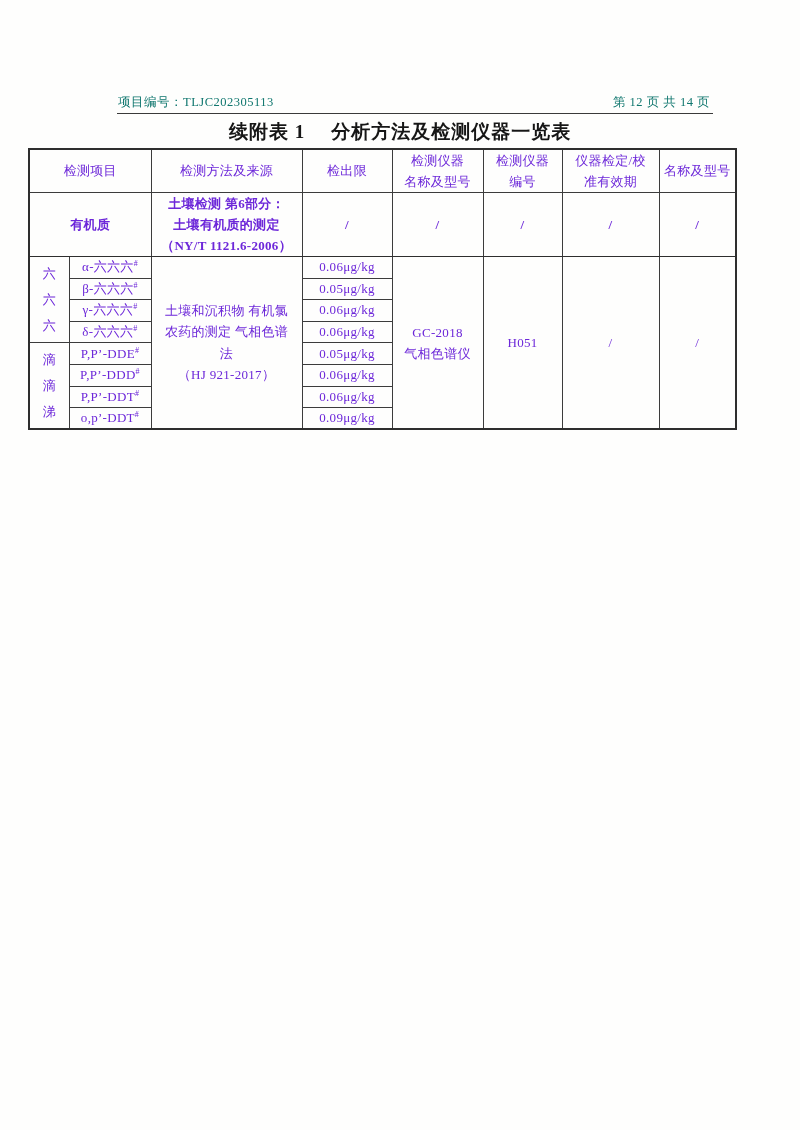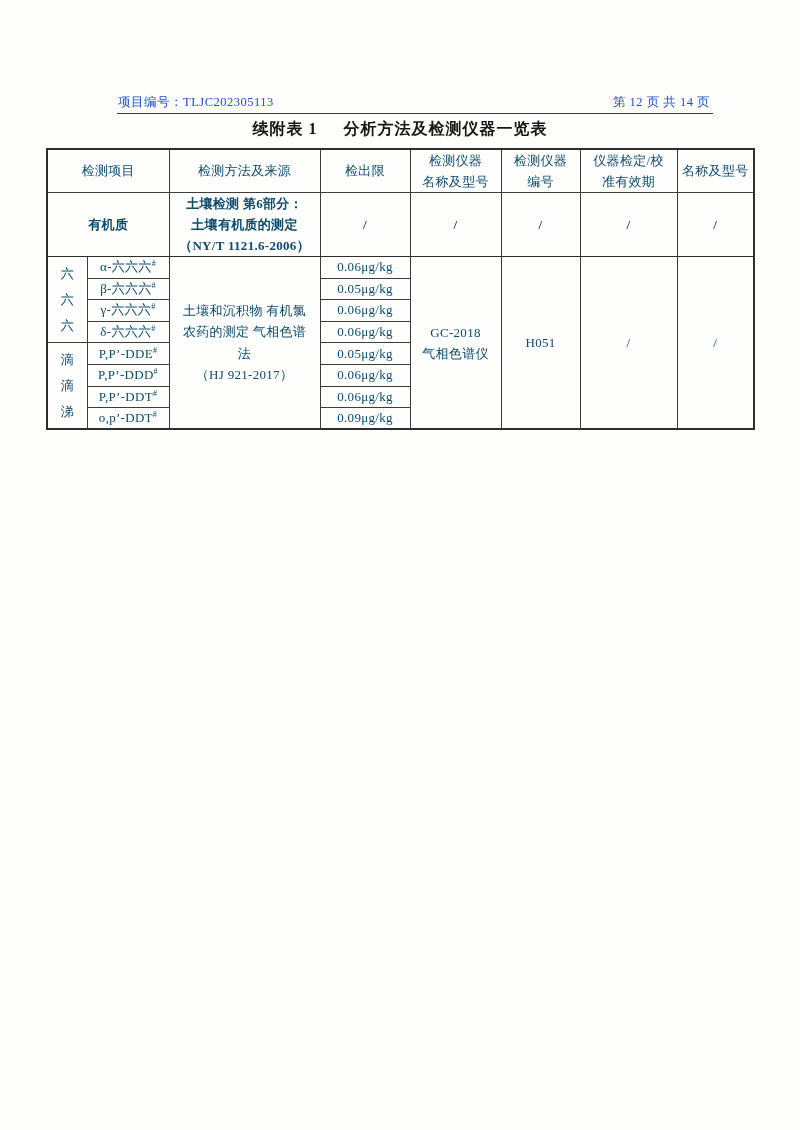--- a/index.html
+++ b/index.html
@@ -19,52 +19,52 @@
   .doc-header {
     position: absolute;
     top: 94px;
     left: 118px;
     right: 90px;
     display: flex;
     justify-content: space-between;
     align-items: flex-end;
     font-size: 12.5px;
     letter-spacing: 0.5px;
-    color: #1d4ed8;
+    color: #0f766e;
   }
   .header-rule {
     position: absolute;
     top: 113px;
     left: 117px;
     right: 87px;
     height: 0;
     border-bottom: 1.5px solid #3a3a3a;
   }
   .doc-title {
     position: absolute;
     top: 119px;
     left: 0;
     width: 100%;
     text-align: center;
-    font-size: 16px;
+    font-size: 19px;
     font-weight: bold;
     letter-spacing: 1px;
     color: #161616;
   }
   .doc-title .title-prefix { margin-right: 26px; }
 
   table.report-table {
     position: absolute;
-    left: 46px;
+    left: 28px;
     top: 148px;
     width: 707px;
     border-collapse: collapse;
     table-layout: fixed;
     font-size: 13px;
-    color: #0c4a6e;
+    color: #6d28d9;
     border: 2px solid #2e2e2e;
   }
   .report-table td {
     border: 1px solid #3c3c3c;
     text-align: center;
     vertical-align: middle;
     padding: 0 2px;
     overflow: hidden;
     letter-spacing: 0.3px;
   }

